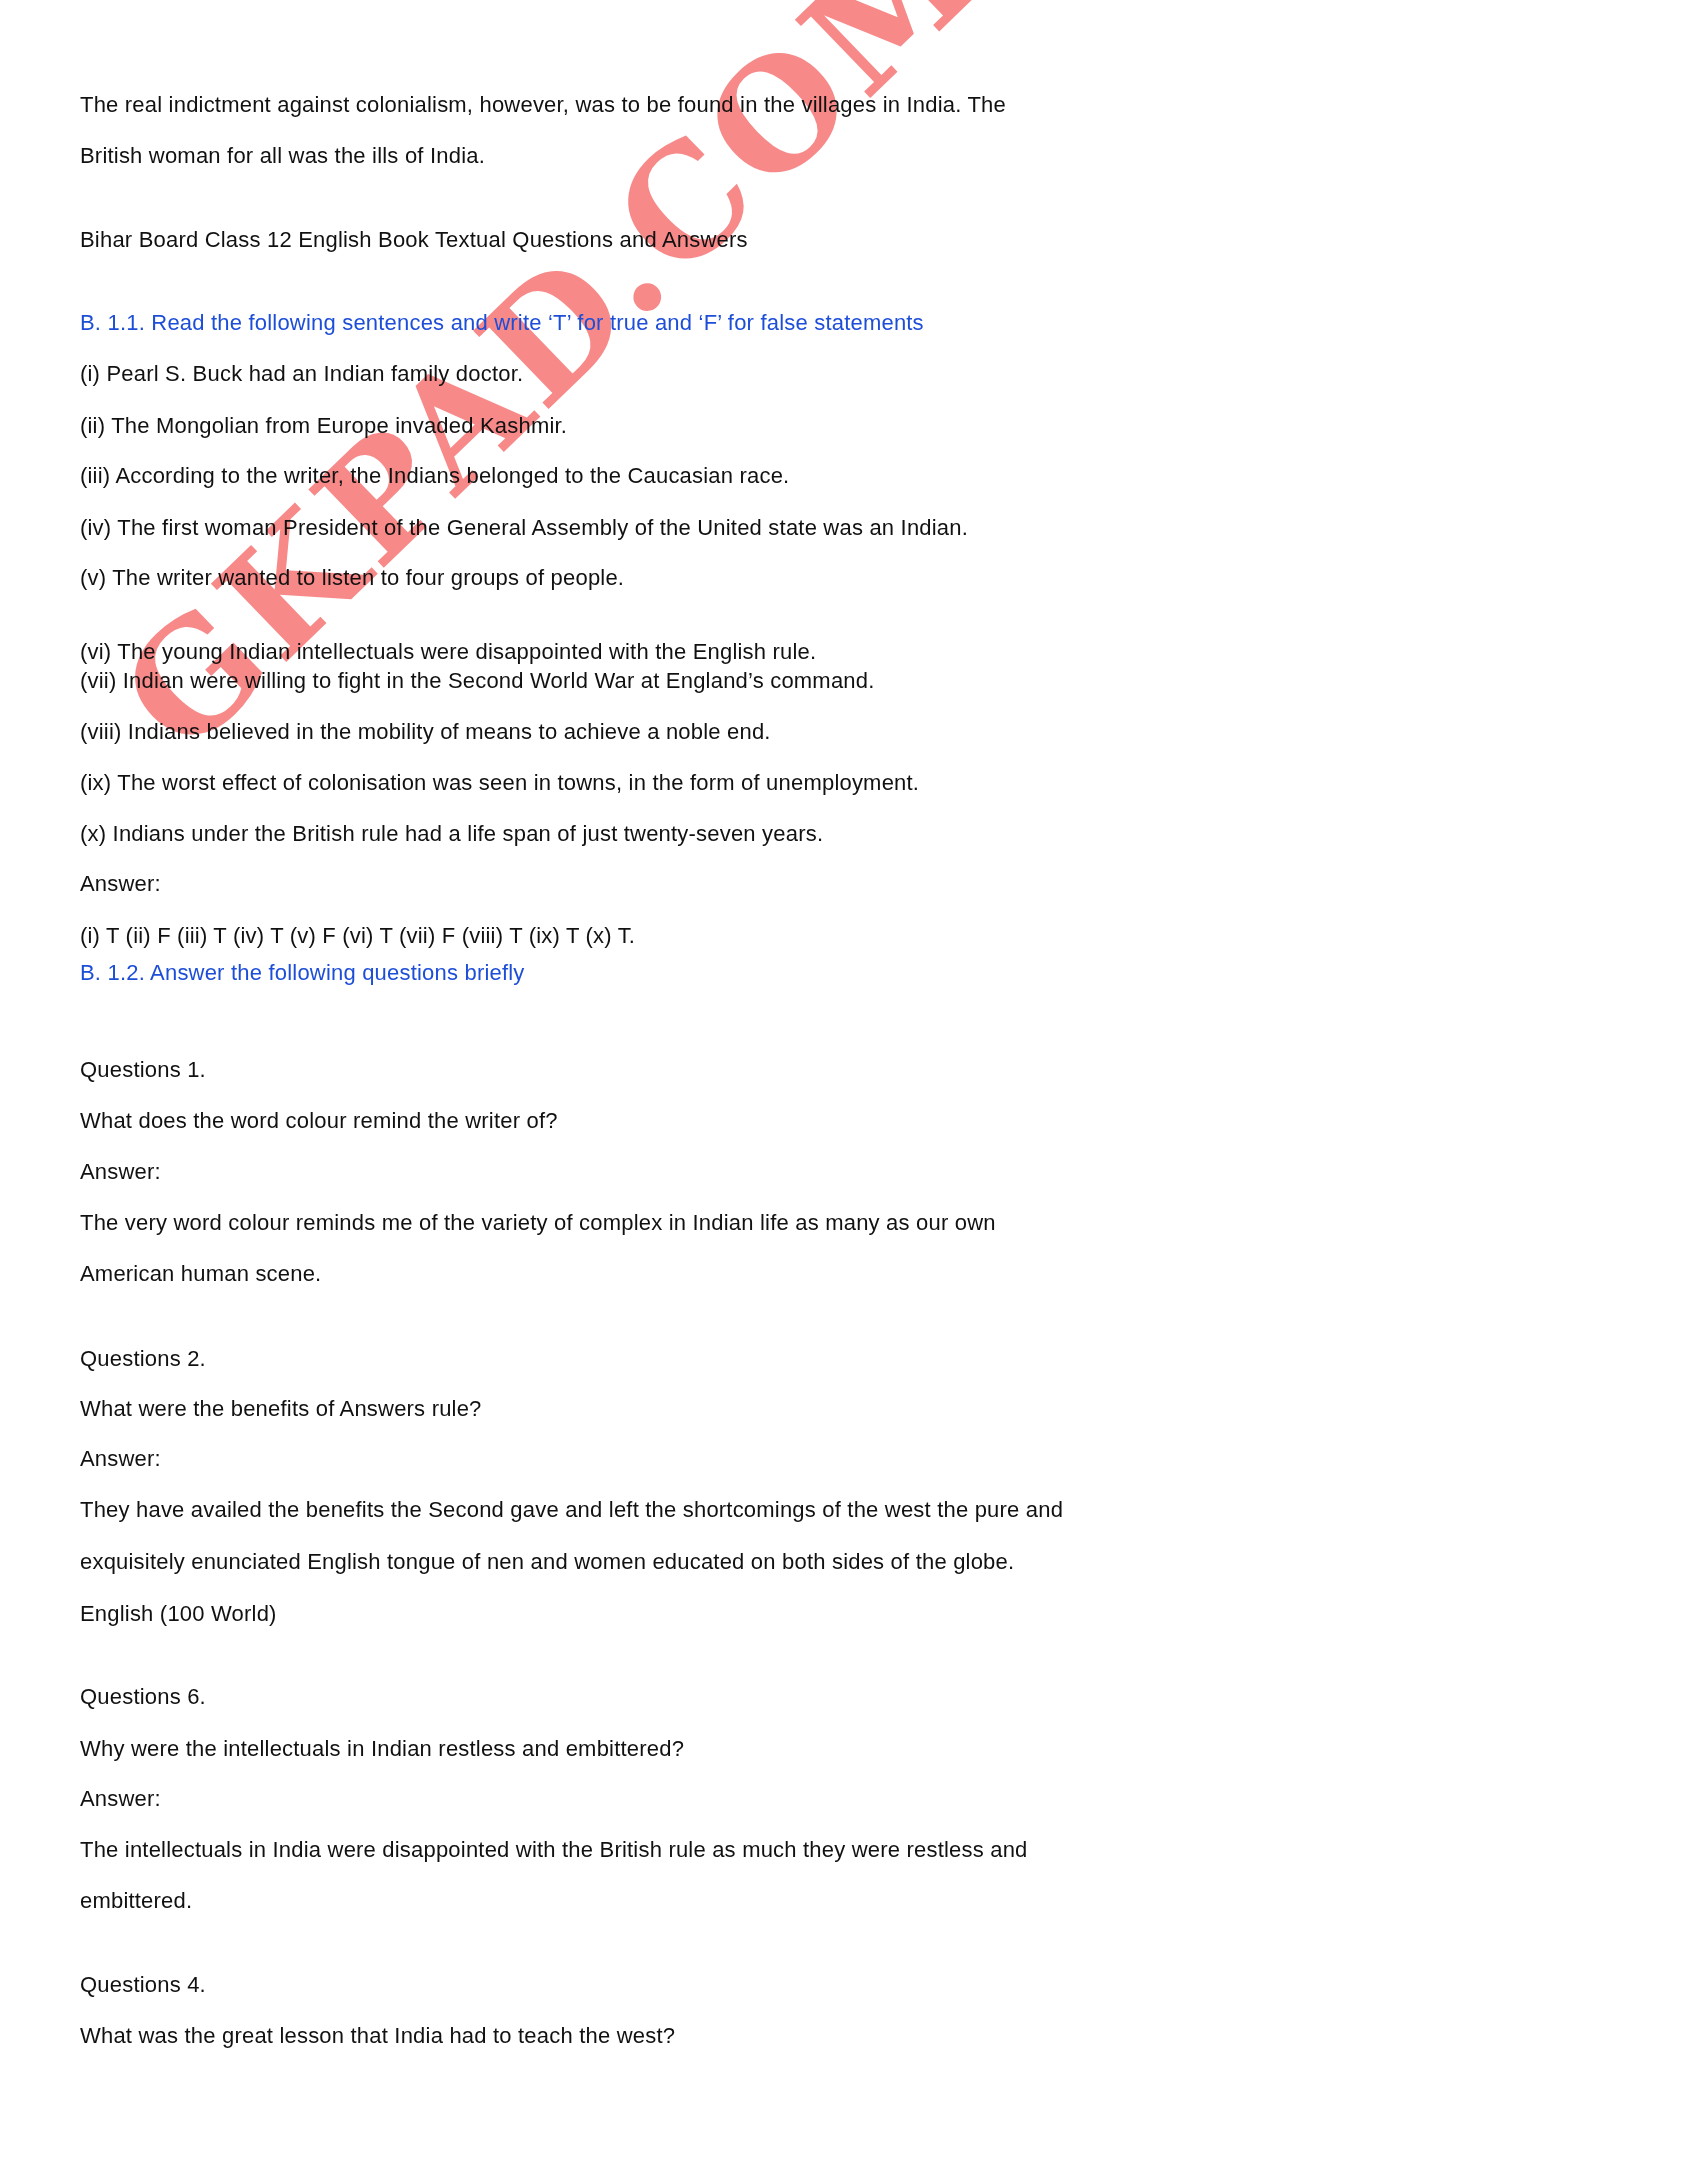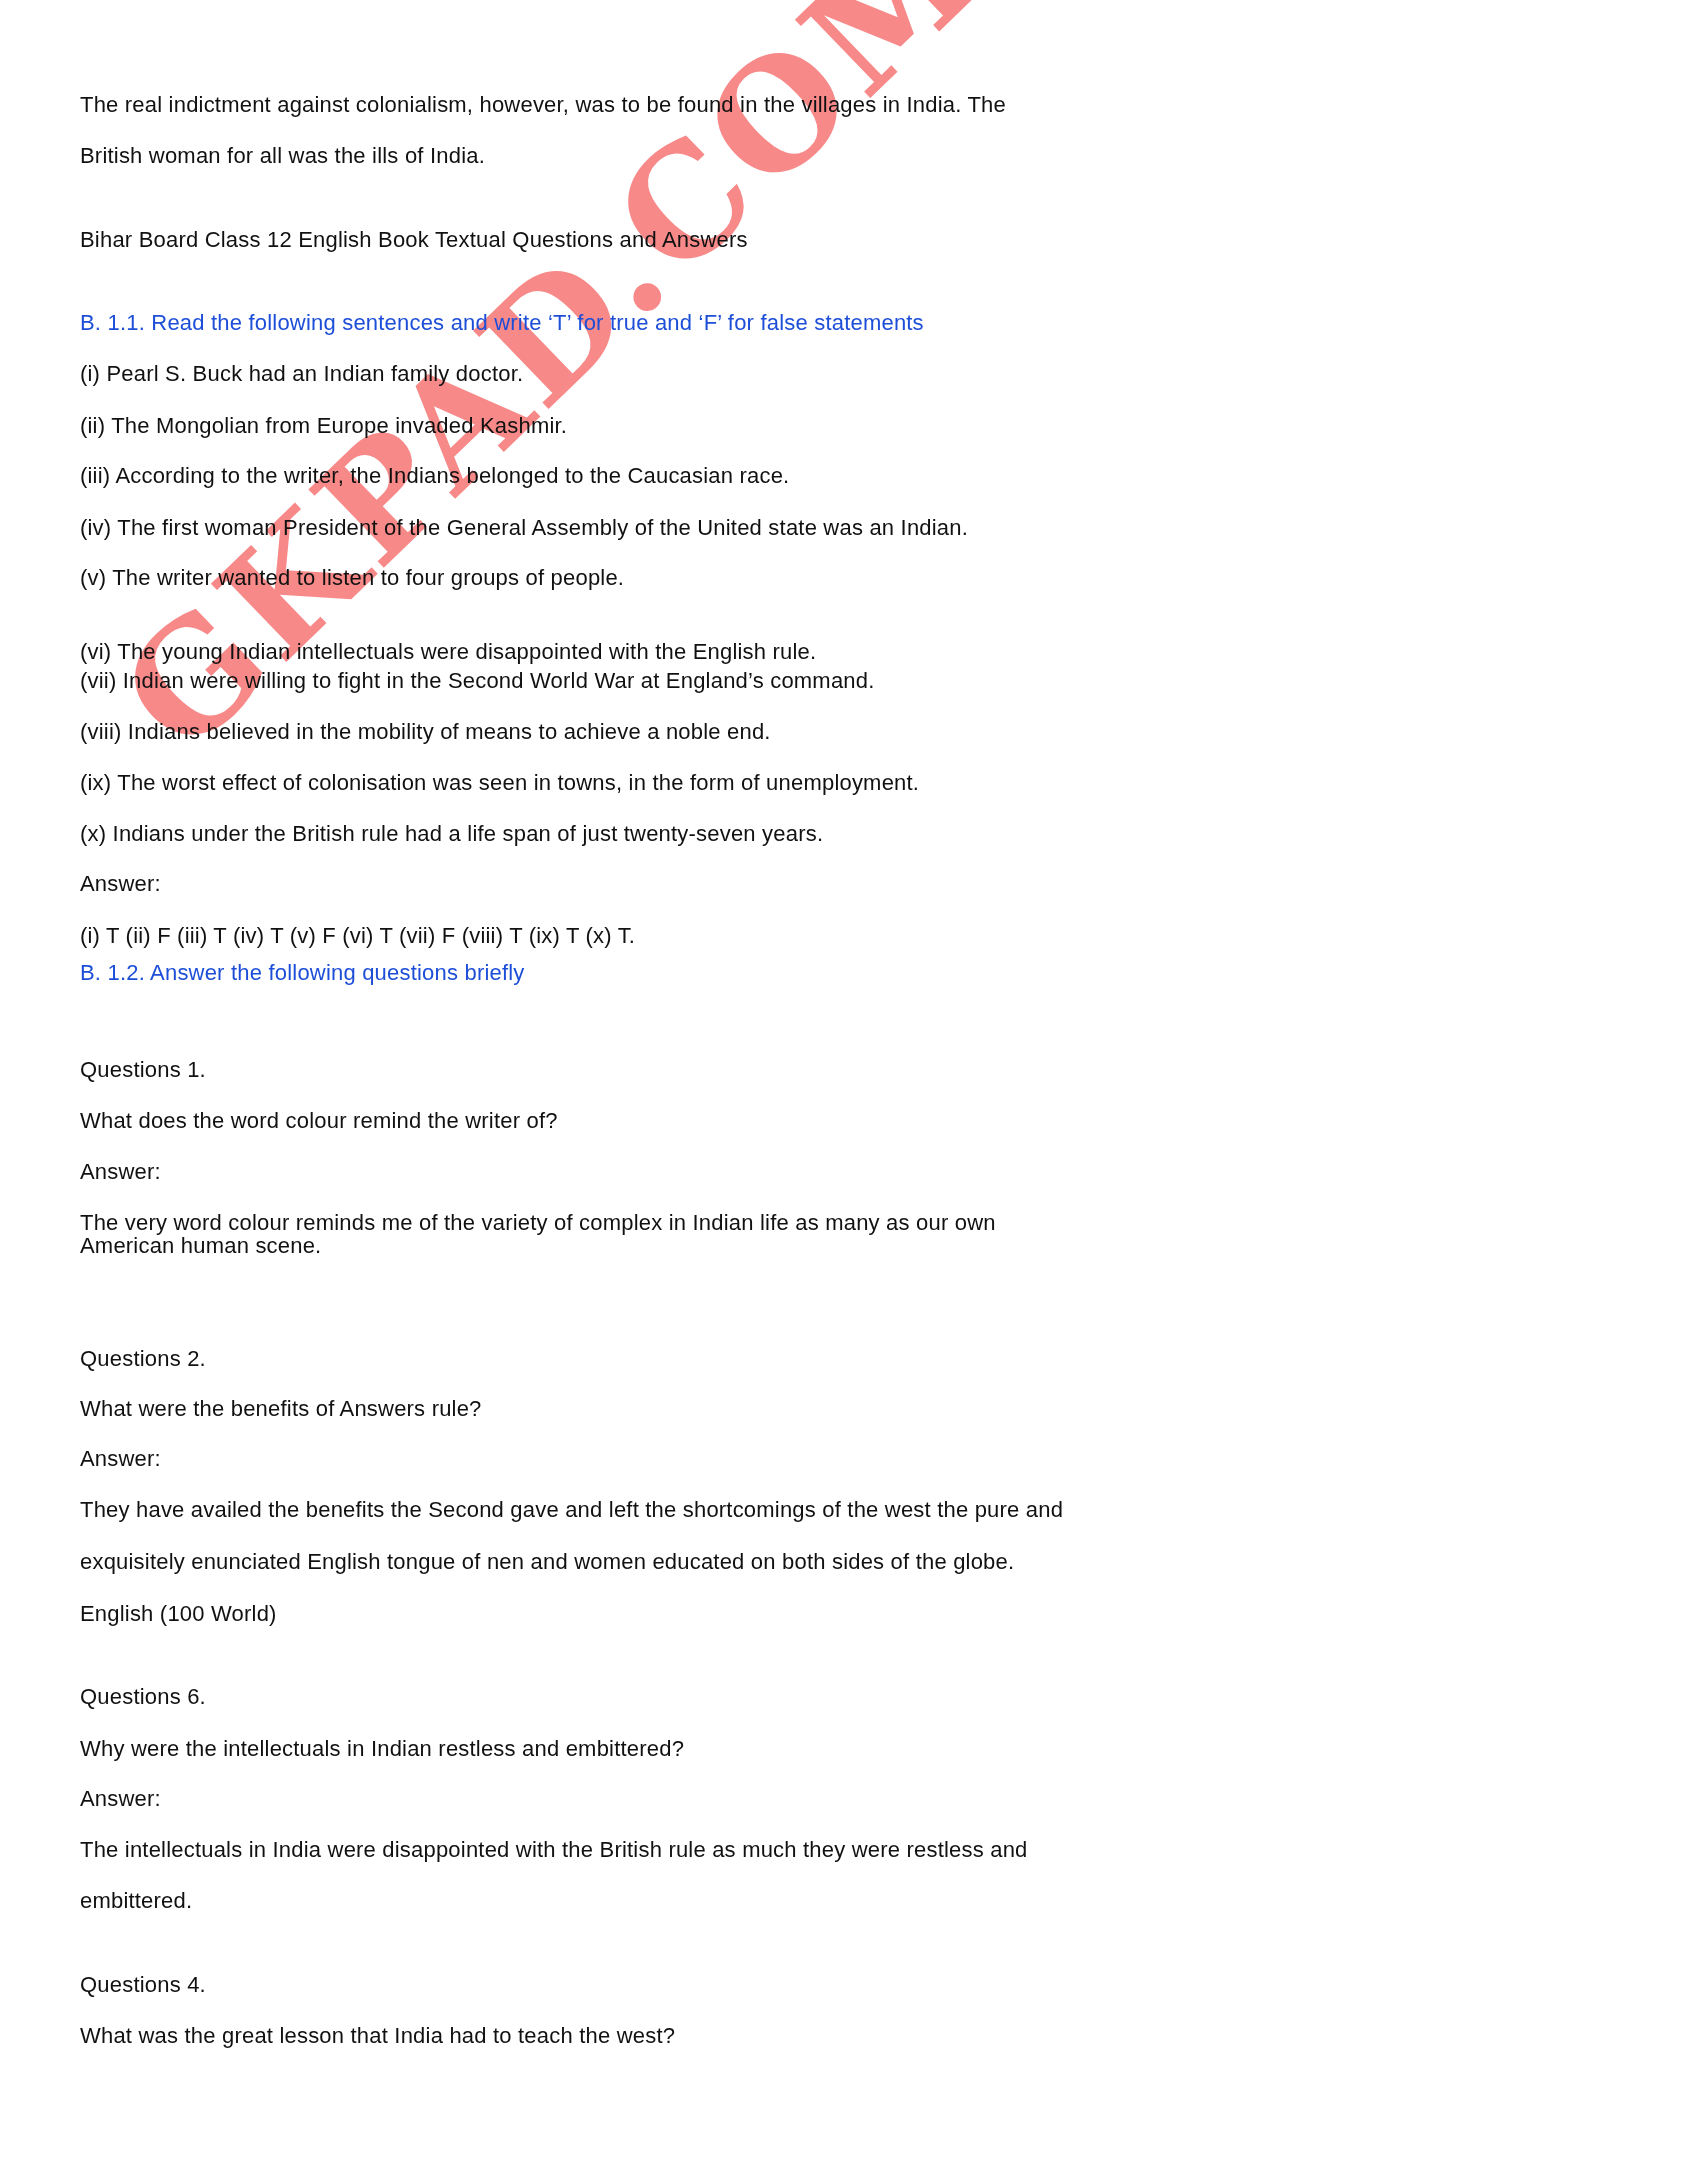--- a/index.html
+++ b/index.html
@@ -50,21 +50,21 @@
   <div class="line" style="top:814px">(x) Indians under the British rule had a life span of just twenty-seven years.</div>
   <div class="line" style="top:864px">Answer:</div>
   <div class="line" style="top:916px">(i) T (ii) F (iii) T (iv) T (v) F (vi) T (vii) F (viii) T (ix) T (x) T.</div>
 
   <div class="line blue" style="top:953px">B. 1.2. Answer the following questions briefly</div>
 
   <div class="line" style="top:1050px">Questions 1.</div>
   <div class="line" style="top:1101px">What does the word colour remind the writer of?</div>
   <div class="line" style="top:1152px">Answer:</div>
   <div class="line" style="top:1203px">The very word colour reminds me of the variety of complex in Indian life as many as our own</div>
-  <div class="line" style="top:1226px">American human scene.</div>
+  <div class="line" style="top:1254px">American human scene.</div>
 
   <div class="line" style="top:1339px">Questions 2.</div>
   <div class="line" style="top:1389px">What were the benefits of Answers rule?</div>
   <div class="line" style="top:1439px">Answer:</div>
   <div class="line" style="top:1490px">They have availed the benefits the Second gave and left the shortcomings of the west the pure and</div>
   <div class="line" style="top:1542px">exquisitely enunciated English tongue of nen and women educated on both sides of the globe.</div>
   <div class="line" style="top:1594px">English (100 World)</div>
 
   <div class="line" style="top:1677px">Questions 6.</div>
   <div class="line" style="top:1729px">Why were the intellectuals in Indian restless and embittered?</div>

